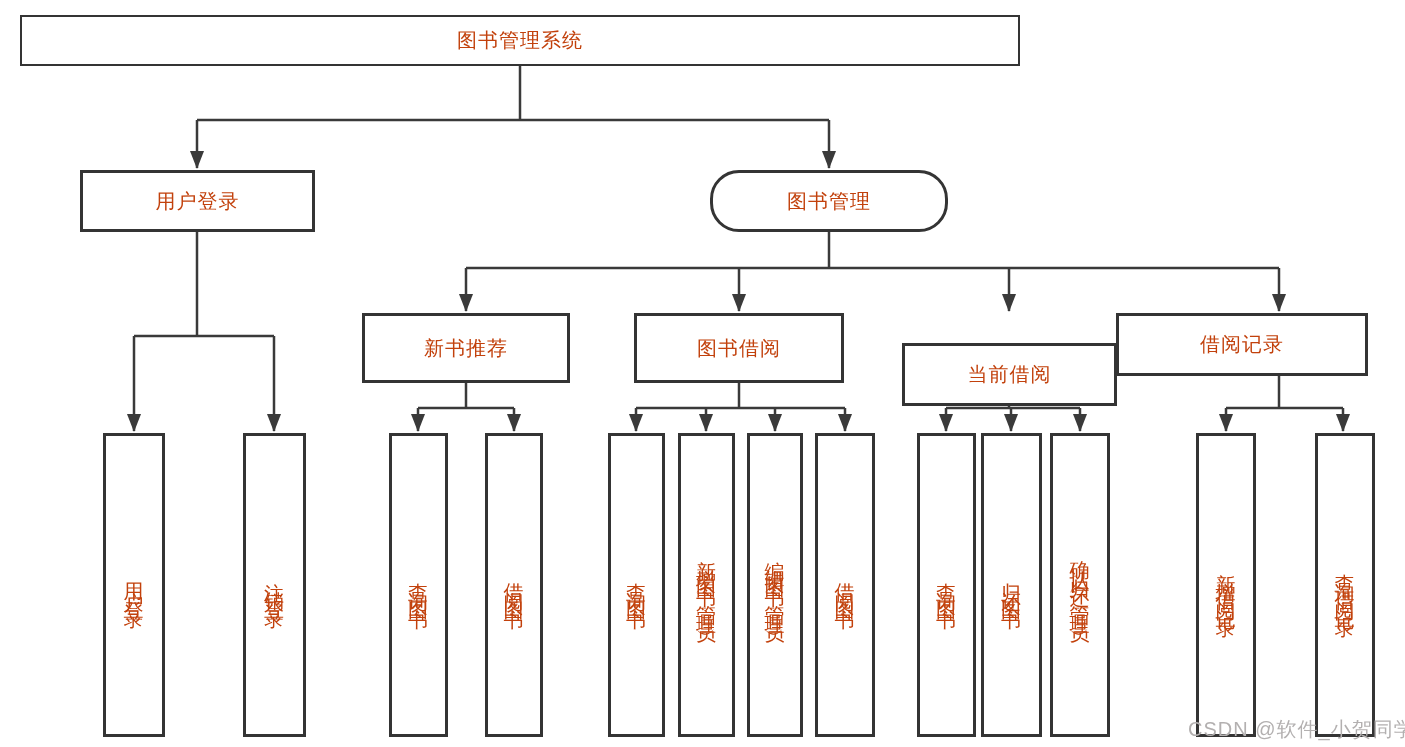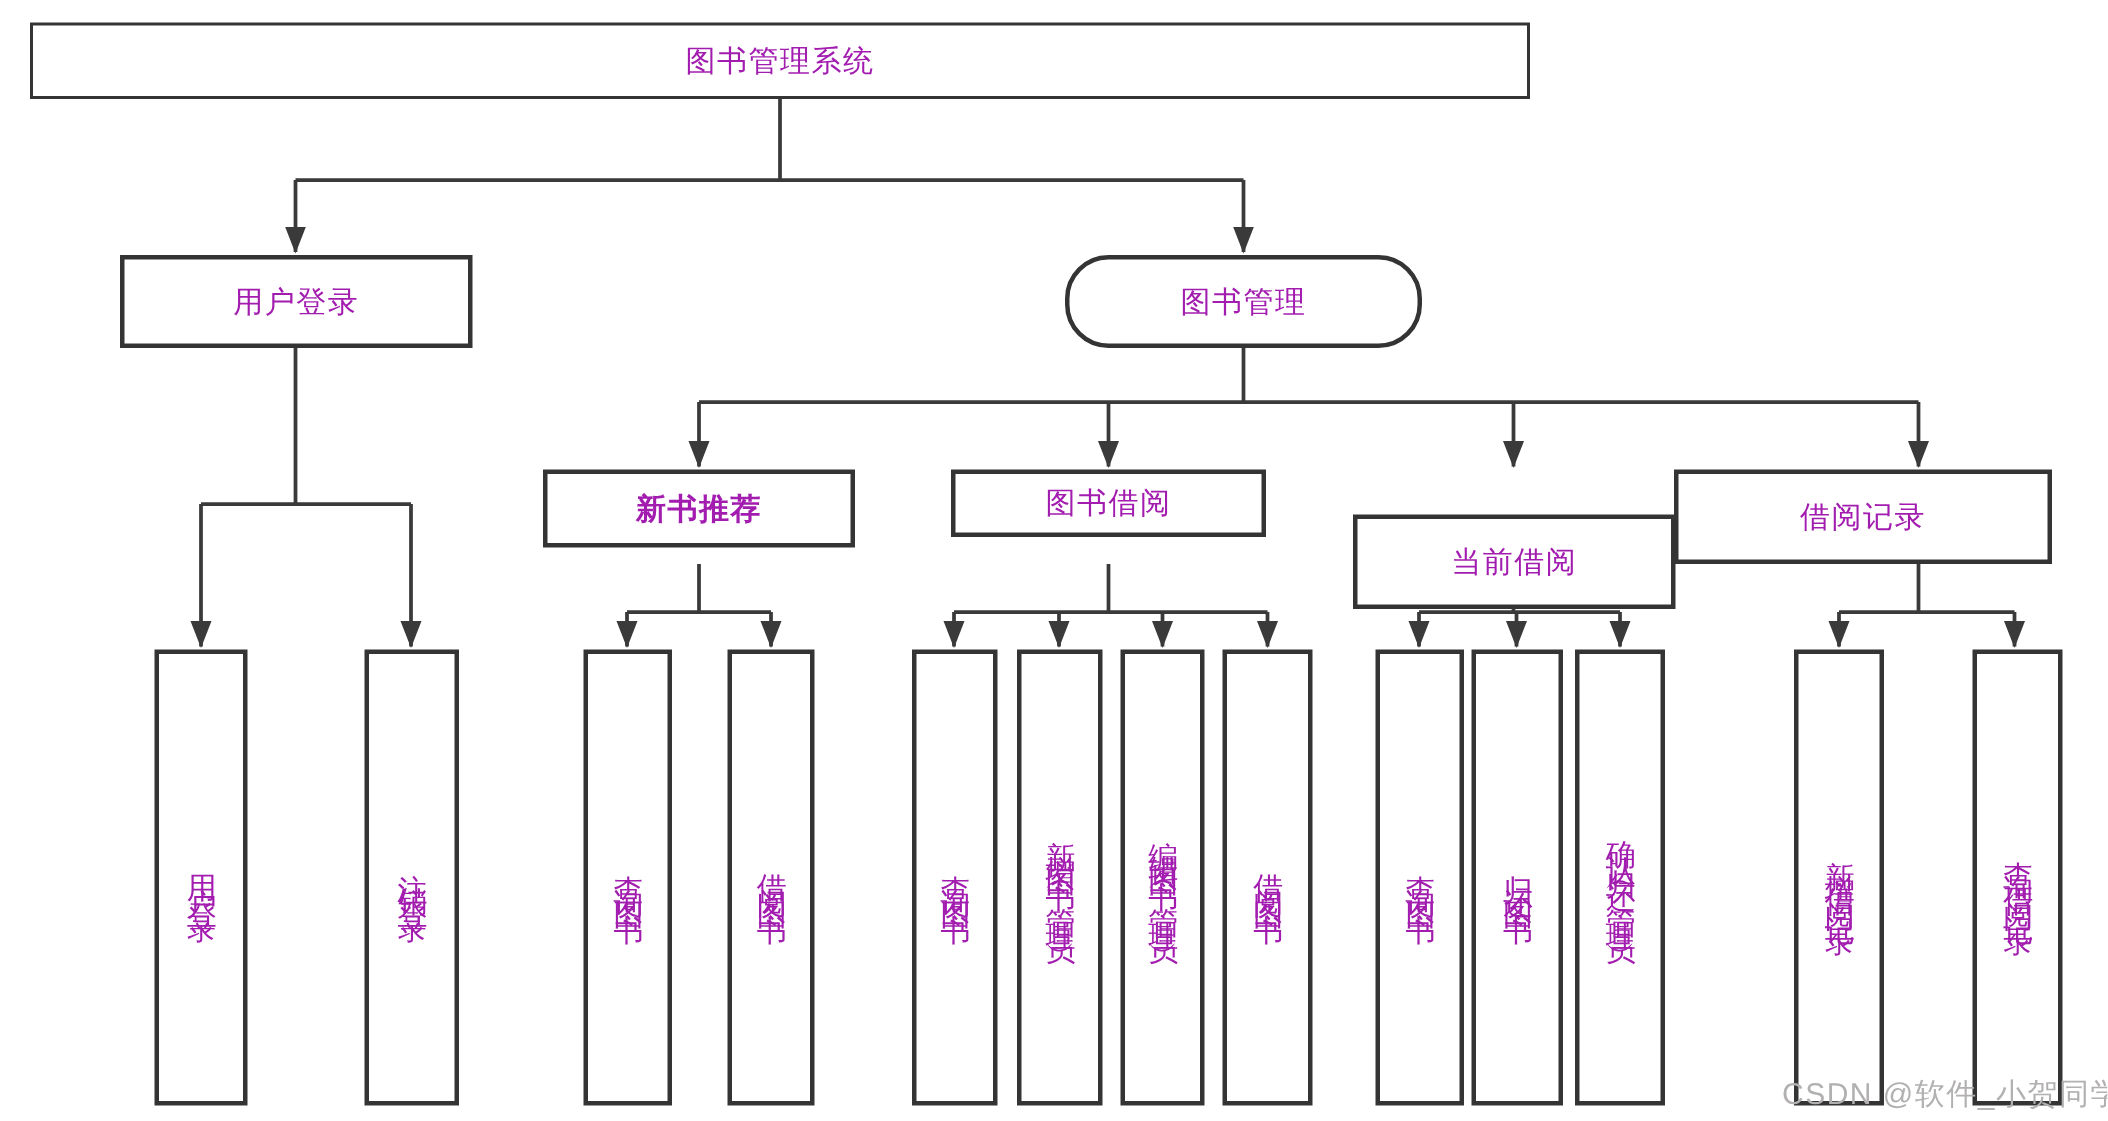--- a/index.html
+++ b/index.html
@@ -14,21 +14,21 @@
   #wires {
     position: absolute;
     left: 0; top: 0;
     width: 1405px; height: 747px;
   }
   .node {
     position: absolute;
     box-sizing: border-box;
     background: #ffffff;
     border: 3px solid #343434;
-    color: #a21caf;
+    color: #c2410c;
     display: flex;
     align-items: center;
     justify-content: center;
     font-size: 20px;
     letter-spacing: 1px;
     text-align: center;
   }
   .leaf .vtext {
     writing-mode: vertical-rl;
     text-orientation: mixed;
@@ -106,22 +106,22 @@
         <path d="M1343,408 L1343,431" marker-end="url(#arr)"></path>
       </g>
     </g>
   </svg>
 
   <div class="node" style="left:20px; top:15px; width:1000px; height:51px; border-width:2px;">图书管理系统</div>
 
   <div class="node" style="left:80px; top:170px; width:235px; height:62px;">用户登录</div>
   <div class="node" style="left:710px; top:170px; width:238px; height:62px;border-radius:29px;">图书管理</div>
 
-  <div class="node" style="left:362px; top:313px; width:208px; height:52px;font-weight:bold;">新书推荐</div>
-  <div class="node" style="left:634px; top:313px; width:210px; height:45px;">图书借阅</div>
+  <div class="node" style="left:362px; top:313px; width:208px; height:70px;">新书推荐</div>
+  <div class="node" style="left:634px; top:313px; width:210px; height:70px;">图书借阅</div>
   <div class="node" style="left:902px; top:313px; width:215px; height:63px;margin-top:30px;">当前借阅</div>
   <div class="node" style="left:1116px; top:313px; width:252px; height:63px;">借阅记录</div>
 
   <div class="node leaf" style="left:103px; top:433px; width:62px; height:304px;">
     <span class="vtext">用户登录</span>
   </div>
   <div class="node leaf" style="left:243px; top:433px; width:63px; height:304px;">
     <span class="vtext">注销登录</span>
   </div>
 

